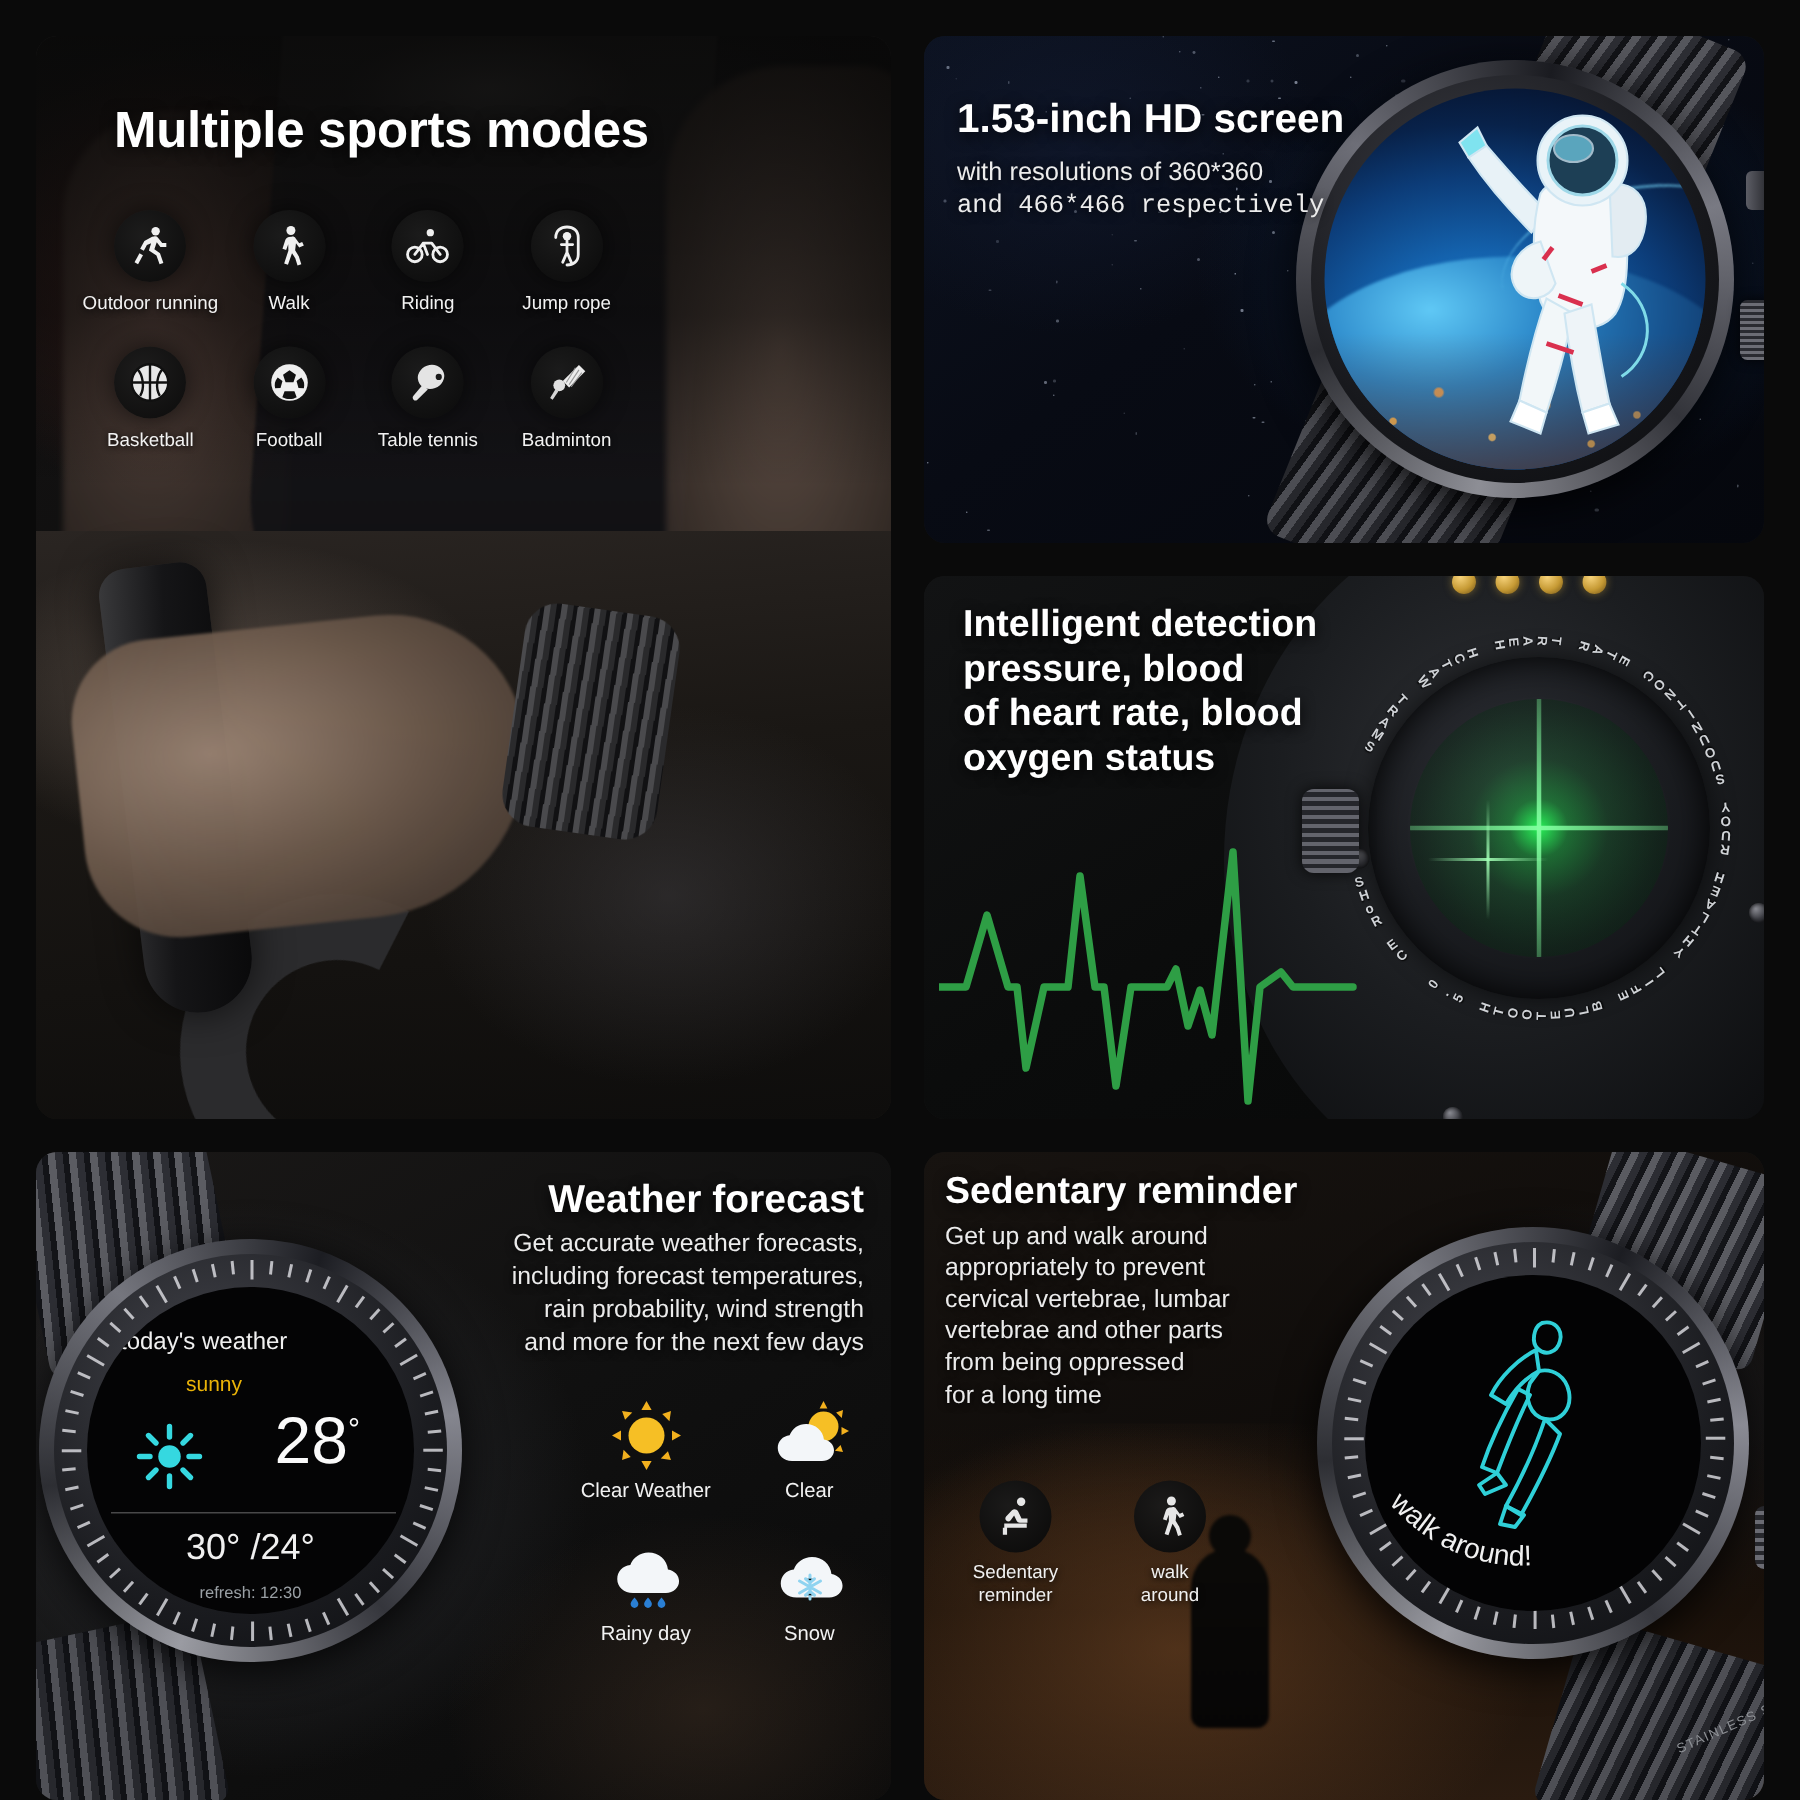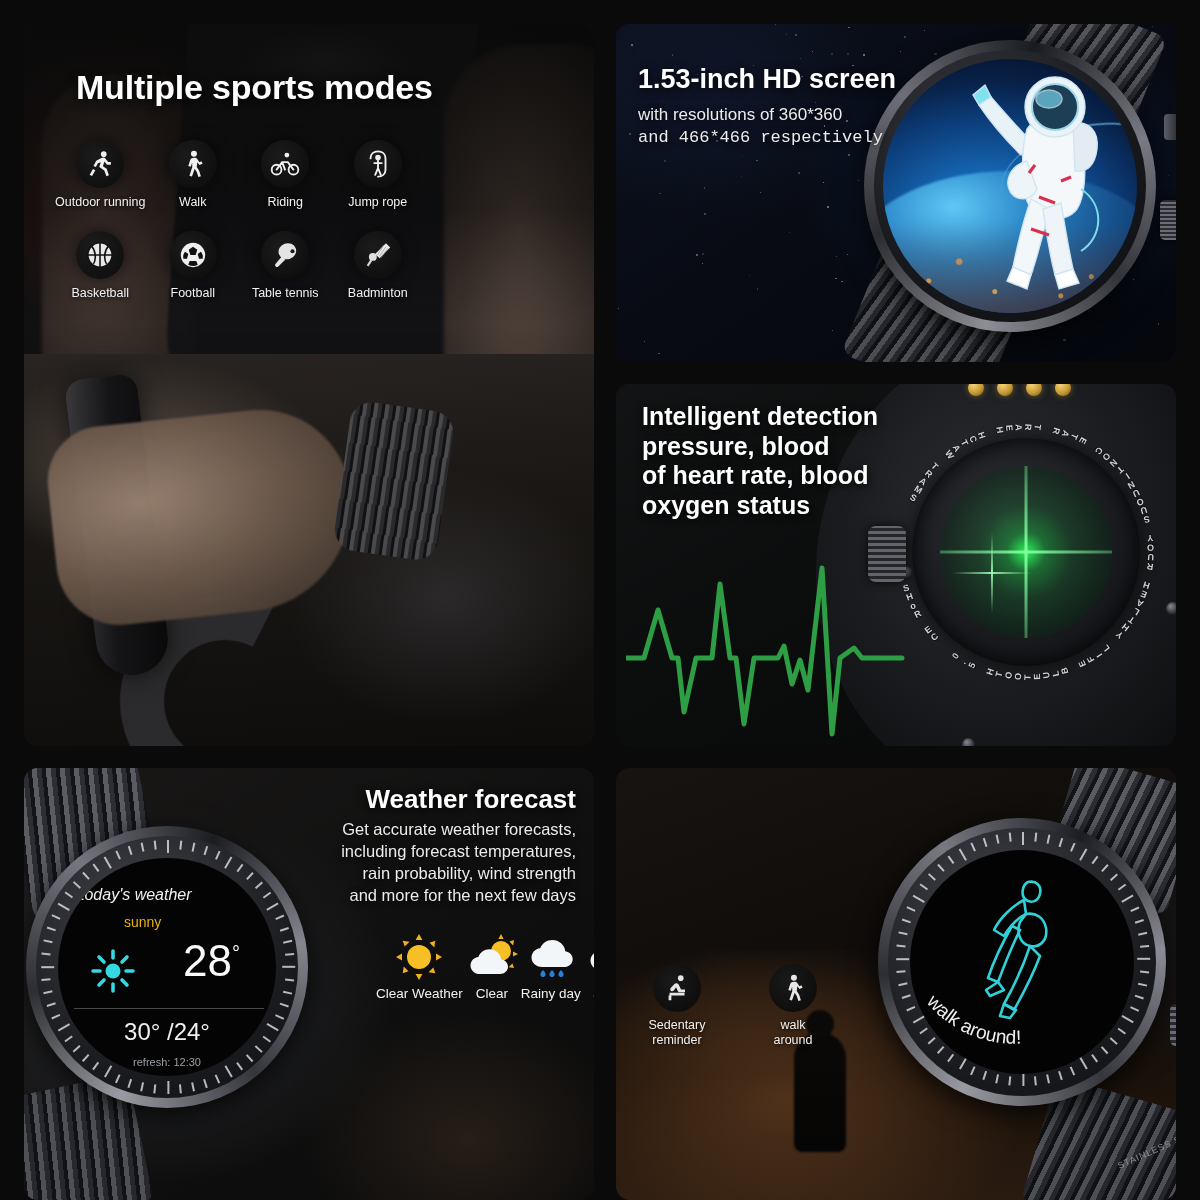--- a/index.html
+++ b/index.html
@@ -358,42 +358,42 @@
   }
   .tick {
     position: absolute; left: 50%; top: 4px; width: 1.6px; height: 9px;
     background: rgba(230,230,235,.78);
     transform-origin: 50% 127px;
   }
   .ww2-screen {
     position: absolute; left: 22px; top: 22px; right: 22px; bottom: 22px;
     border-radius: 50%; background: #040405; overflow: hidden;
   }
-  .wf-today { position: absolute; left: 22px; top: 28px; font-size: 16px; color: #f0f0f0; font-style: italic; }
+  .wf-today { position: absolute; left: 22px; top: 28px; font-size: 16px; color: #f0f0f0; }
   .wf-cond { position: absolute; left: 66px; top: 56px; font-size: 14px; color: #eab308; }
   .wf-sun { position: absolute; left: 32px; top: 90px; width: 46px; height: 46px; }
   .wf-temp { position: absolute; right: 36px; top: 78px; font-size: 44px; color: #fafafa; font-weight: 300; }
   .wf-temp sup { font-size: 20px; vertical-align: super; }
   .wf-line { position: absolute; left: 16px; right: 12px; top: 150px; height: 1px; background: rgba(200,200,200,.35); }
   .wf-hl { position: absolute; left: 50%; top: 160px; transform: translateX(-50%); font-size: 24px; color: #f0f0f0; font-weight: 300; white-space: nowrap; }
   .wf-refresh { position: absolute; left: 50%; top: 198px; transform: translateX(-50%); font-size: 11px; color: #9aa0a5; white-space: nowrap; }
 
   .weather-title {
     position: absolute; right: 18px; top: 16px;
     font-size: 26px; font-weight: bold; color: #ffffff; text-align: right;
     text-shadow: 0 2px 9px rgba(0,0,0,.9);
   }
   .weather-sub {
     position: absolute; right: 18px; top: 50px; width: 292px;
     font-size: 16.5px; color: #ebebeb; line-height: 1.34; text-align: right;
     text-shadow: 0 1px 6px rgba(0,0,0,.9);
   }
   .wcond-grid {
     position: absolute; left: 352px; top: 164px; width: 218px;
-    display: grid; grid-template-columns: 1fr 1fr 1fr 1fr; row-gap: 26px;
+    display: grid; grid-template-columns: 1fr 1fr; row-gap: 26px;
   }
   .wcond { display: flex; flex-direction: column; align-items: center; }
   .wcond svg { width: 58px; height: 50px; display: block; }
   .wcond span { margin-top: 4px; font-size: 13.5px; color: #f2f2f2; white-space: nowrap; }
 
   
   #panel-sedentary { grid-column: 2; grid-row: 3; }
   .sed-bg {
     position: absolute; inset: 0;
     background:
@@ -421,21 +421,21 @@
     position: absolute; left: 14px; top: 12px;
     font-size: 25px; font-weight: bold; color: #ffffff;
     text-shadow: 0 2px 9px rgba(0,0,0,.9);
   }
   .sed-sub {
     position: absolute; left: 14px; top: 46px; width: 246px;
     font-size: 16.5px; color: #ebebeb; line-height: 1.28;
     text-shadow: 0 1px 6px rgba(0,0,0,.95);
   }
   .sed-icons {
-    position: absolute; left: 22px; top: 196px; display: flex; gap: 38px;
+    position: absolute; left: 22px; top: 219px; display: flex; gap: 25px;
   }
   .sed-ic { display: flex; flex-direction: column; align-items: center; width: 78px; }
   .sed-badge {
     width: 48px; height: 48px; border-radius: 50%;
     background: radial-gradient(circle at 40% 35%, rgba(26,26,26,.95), rgba(8,8,8,.97));
     display: flex; align-items: center; justify-content: center;
   }
   .sed-badge svg { width: 30px; height: 30px; }
   .sed-ic span {
     margin-top: 6px; font-size: 12.5px; color: #f0f0f0; text-align: center; line-height: 1.18;
@@ -1110,20 +1110,29 @@
                 </text>
               </svg>
             </div>
           </div>
         </div>
       </div>
       <div class="sw-crown"></div>
       <div class="sw-engrave">STAINLESS  ST</div>
     </div>
 
+    <div class="sed-title">Sedentary reminder</div>
+    <div class="sed-sub">
+      <div>Get up and walk around</div>
+      <div>appropriately to prevent</div>
+      <div>cervical vertebrae, lumbar</div>
+      <div>vertebrae and other parts</div>
+      <div>from being oppressed</div>
+      <div>for a long time</div>
+    </div>
 
     <div class="sed-icons">
       <div class="sed-ic">
         <div class="sed-badge">
           <svg viewBox="0 0 32 32" fill="#e6e6e6">
               <circle cx="20" cy="5.5" r="3"></circle>
               <path d="M18 10c-2 0-3.4 1.3-3.8 3.2L13 19h9v-3h-6l.9-3.6c.2-1-.3-2.1-1.4-2.3z" opacity=".0"></path>
               <path d="M13.5 11.5c1.6-1.2 3.6-.6 4.4 1l2.4 5h4.2v3H19c-1 0-1.8-.5-2.2-1.4l-1.8-3.8-2.4 3.4c-.8 1-2.1 1.2-3 .4-1-.8-1.1-2.1-.3-3.1z"></path>
               <path d="M8 21h16v3H8zM7 24h3v5H7z"></path>
             </svg>

